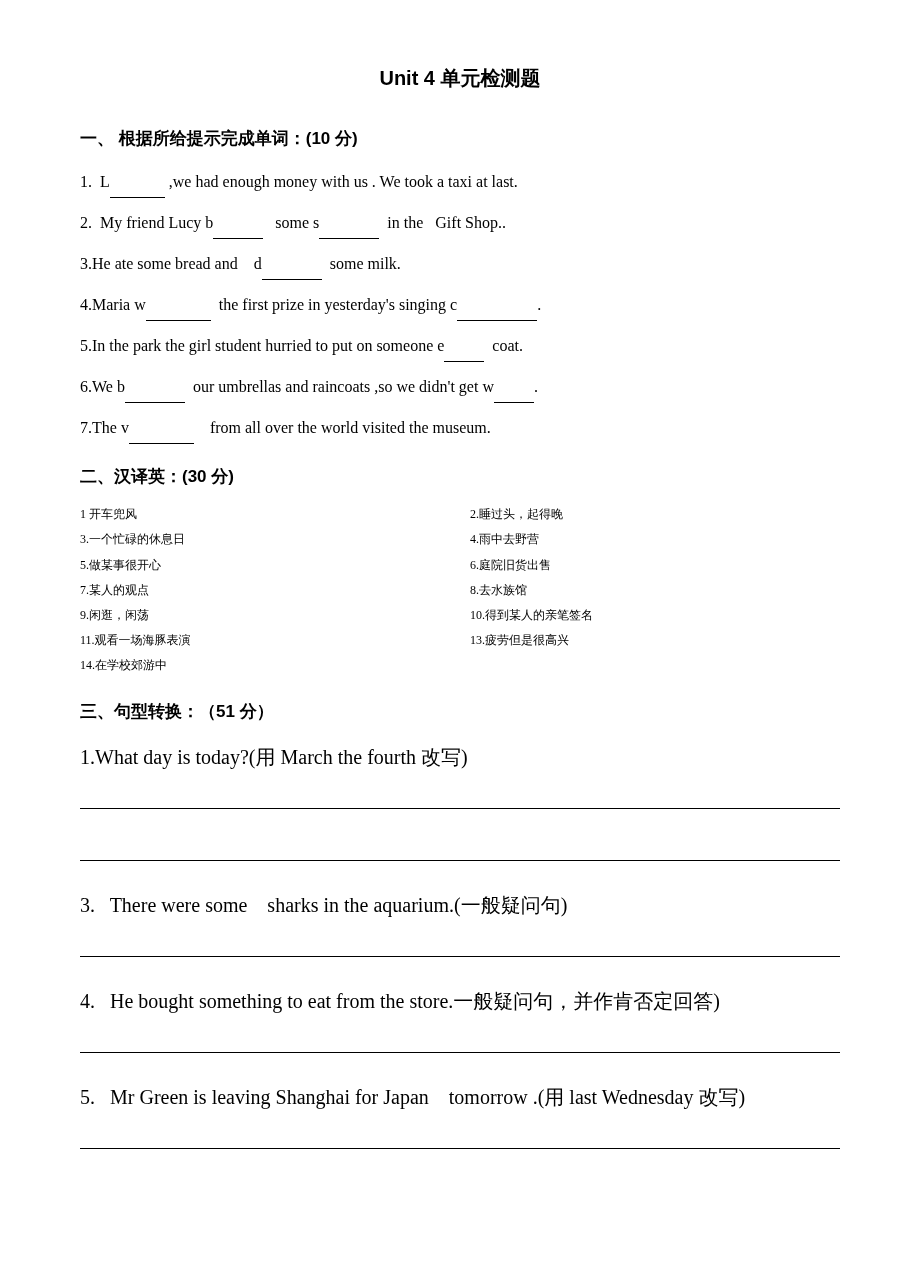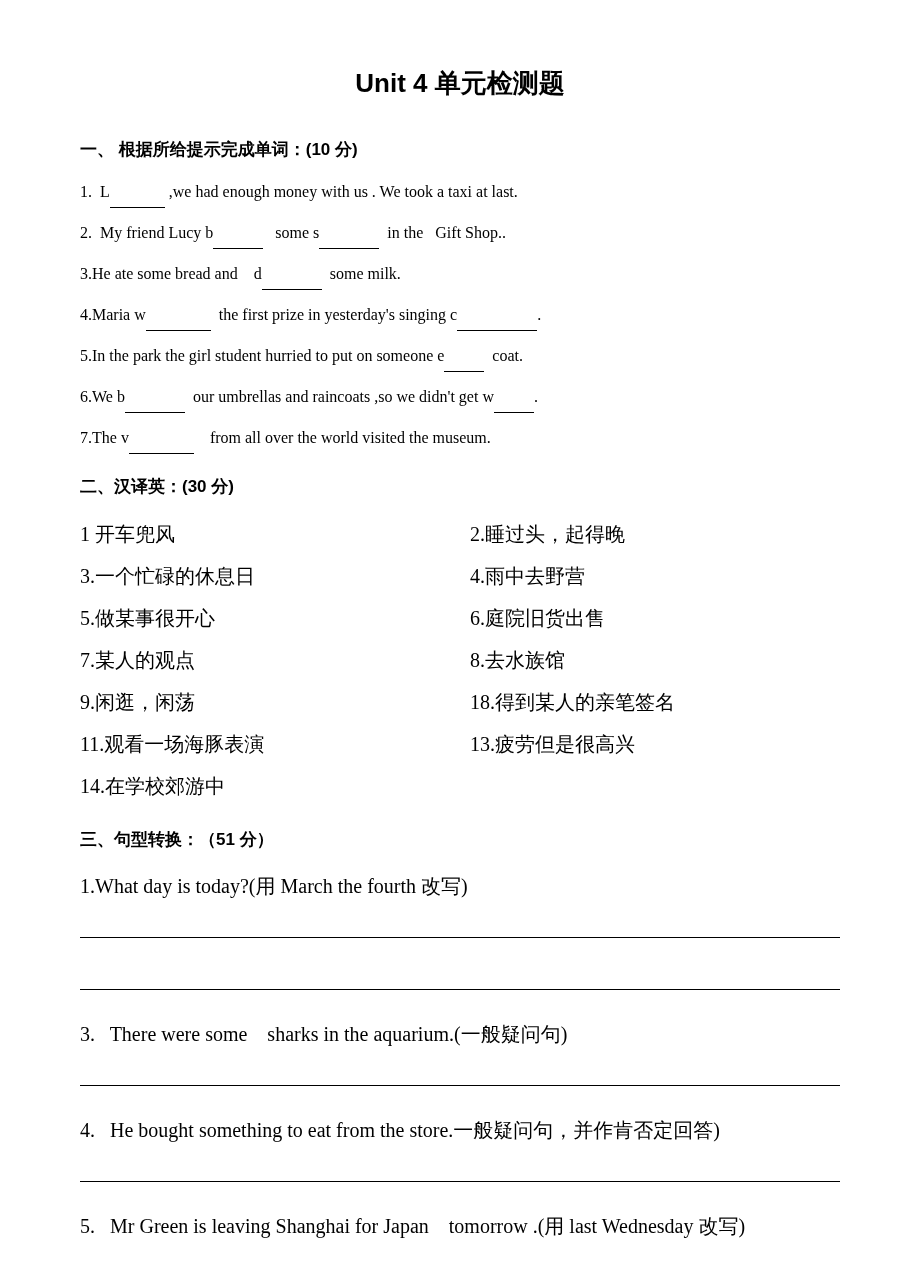--- a/index.html
+++ b/index.html
@@ -12,21 +12,21 @@
       font-family: "SimSun", "宋体", serif;
       font-size: 16px;
       color: #000;
       width: 920px;
       min-height: 1277px;
       padding: 60px 80px;
       line-height: 1.8;
     }
     .title {
       text-align: center;
-      font-size: 26px;
+      font-size: 20px;
       font-weight: bold;
       margin-bottom: 28px;
       font-family: "SimHei", "黑体", sans-serif;
     }
     .section-header {
       font-weight: bold;
       font-size: 17px;
       margin-bottom: 10px;
       font-family: "SimHei", "黑体", sans-serif;
     }
@@ -41,21 +41,21 @@
       min-width: 50px;
       vertical-align: bottom;
     }
     .section-two-grid {
       display: grid;
       grid-template-columns: 1fr 1fr;
       gap: 0 20px;
       margin-bottom: 4px;
     }
     .section-two-item {
-      font-size: 20px;
+      font-size: 12px;
       line-height: 2.1;
     }
     .section-three-item {
       margin-bottom: 24px;
       font-size: 20px;
       line-height: 2;
     }
     .answer-line {
       border-bottom: 1px solid #000;
       width: 100%;
@@ -100,21 +100,21 @@
 <div class="section-two-grid">
   <div class="section-two-item">1 开车兜风</div>
   <div class="section-two-item">2.睡过头，起得晚</div>
   <div class="section-two-item">3.一个忙碌的休息日</div>
   <div class="section-two-item">4.雨中去野营</div>
   <div class="section-two-item">5.做某事很开心</div>
   <div class="section-two-item">6.庭院旧货出售</div>
   <div class="section-two-item">7.某人的观点</div>
   <div class="section-two-item">8.去水族馆</div>
   <div class="section-two-item">9.闲逛，闲荡</div>
-  <div class="section-two-item">18.得到某人的亲笔签名</div>
+  <div class="section-two-item">10.得到某人的亲笔签名</div>
   <div class="section-two-item">11.观看一场海豚表演</div>
   <div class="section-two-item">13.疲劳但是很高兴</div>
   <div class="section-two-item">14.在学校郊游中</div>
   <div class="section-two-item"></div>
 </div>
 
 <div class="section-header" style="margin-top:18px;">三、句型转换：（51 分）</div>
 
 <div>
 

